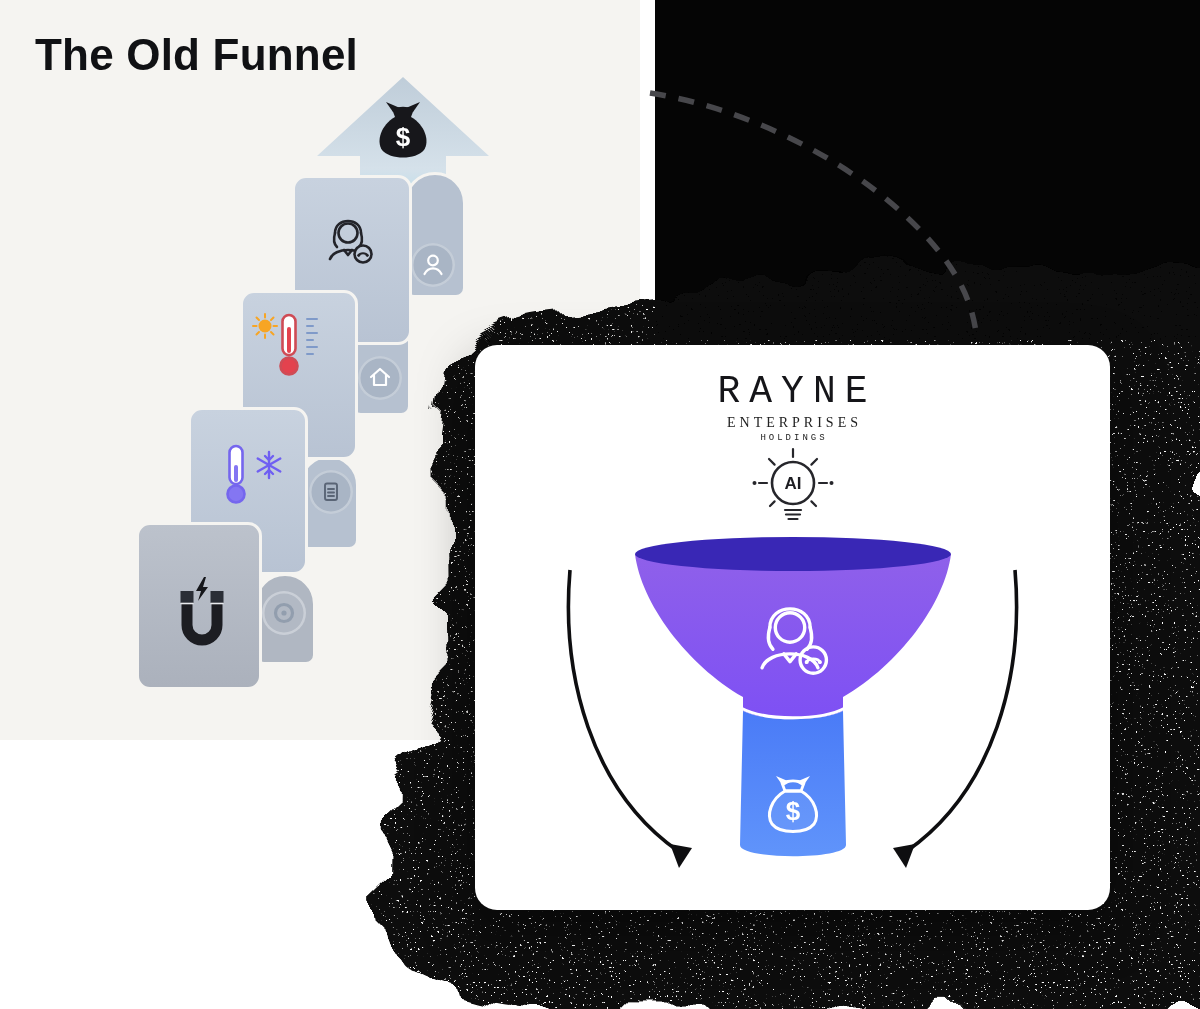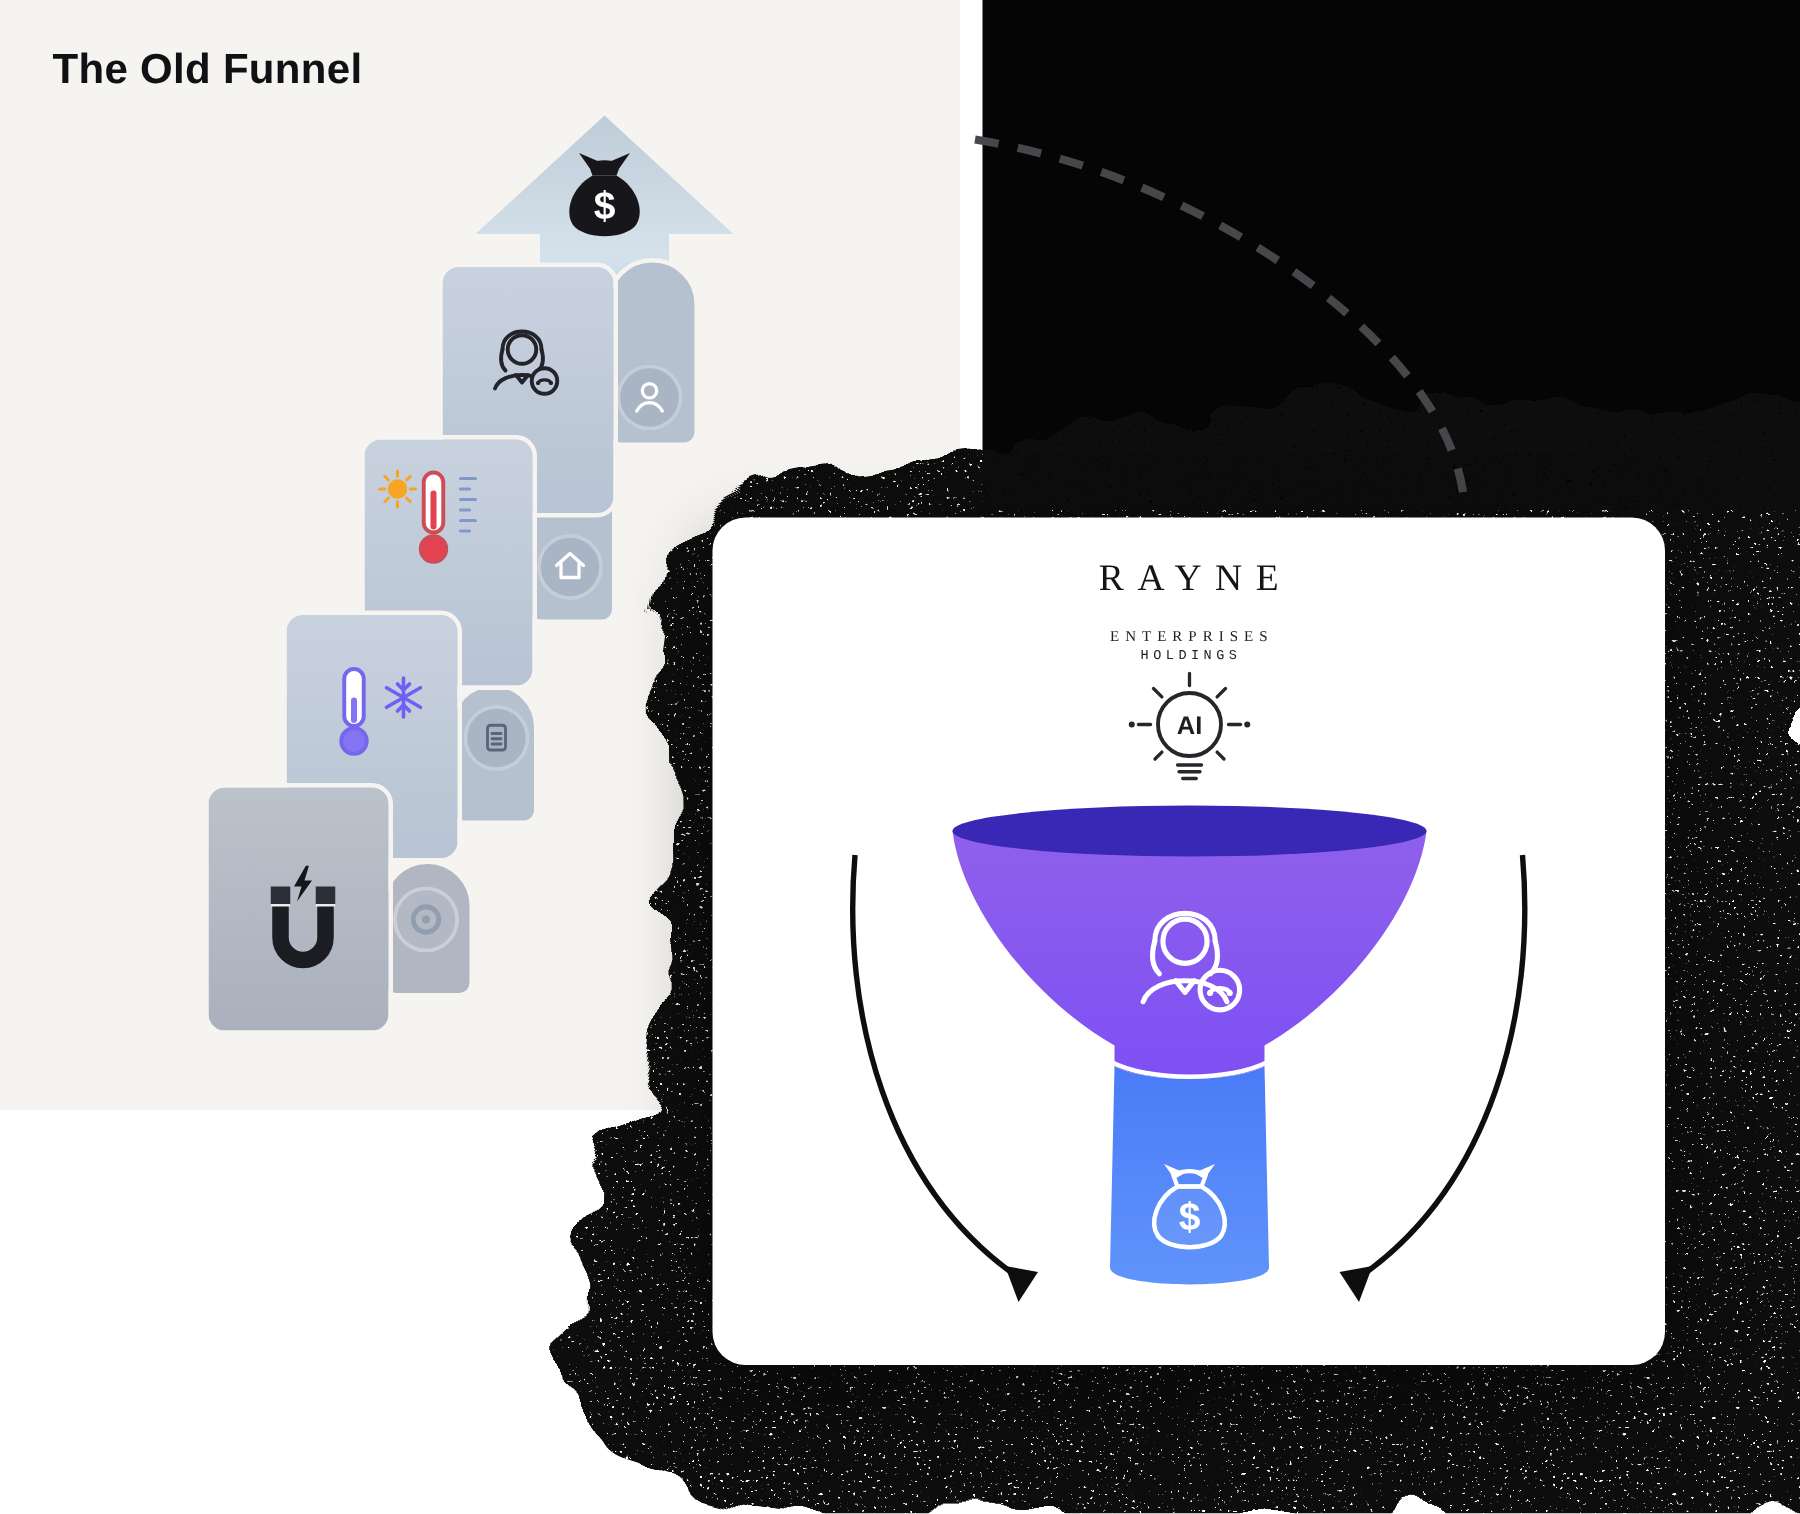--- a/index.html
+++ b/index.html
@@ -5,21 +5,21 @@
   *{margin:0;padding:0;box-sizing:border-box}
   html,body{width:1200px;height:1009px}
   body{
     font-family:"Liberation Sans",sans-serif;
     background:#ffffff;
     position:relative;
     overflow:hidden;
   }
   
   .panel{position:absolute;left:0;top:0;width:640px;height:740px;background:#f5f4f1;z-index:1}
-  .panel-title{position:absolute;left:35px;top:30px;font-size:28px;font-weight:600;color:#101114;letter-spacing:.2px}
+  .panel-title{position:absolute;left:35px;top:30px;font-size:44px;font-weight:600;color:#101114;letter-spacing:.2px}
   .up-arrow{position:absolute;left:313px;top:74px;width:182px;height:170px;z-index:1}
   .tab{position:absolute;z-index:2;background:#b6c1d0;border:3px solid #f5f4f1;border-radius:31px 31px 10px 10px}
   .t4{left:404px;top:172px;width:62px;height:126px}
   .t3{left:351px;top:287px;width:60px;height:129px}
   .t2{left:299px;top:455px;width:60px;height:95px}
   .t1{left:254px;top:573px;width:62px;height:92px;background:#b0b7c2}
   .tab-circle{position:absolute;width:44px;height:44px;border-radius:50%;background:#a9b5c5;
     box-shadow:inset 0 0 0 2.5px rgba(243,244,246,.38);display:flex;align-items:center;justify-content:center}
   .t1 .tab-circle{background:#b2b9c4}
   .card-body{position:absolute;border-radius:14px;border:3px solid #f5f4f1;
@@ -29,22 +29,22 @@
   .b2{left:188px;top:407px;width:120px;height:168px;z-index:5}
   .b1{left:136px;top:522px;width:126px;height:168px;z-index:6;background:linear-gradient(180deg,#bcc2cc,#abb1bc)}
   .body-icon{position:absolute}
   
   .spray{position:absolute;left:0;top:0;z-index:2;pointer-events:none}
   .arc{position:absolute;left:0;top:0;z-index:3;pointer-events:none}
   
   .rayne-card{position:absolute;left:475px;top:345px;width:635px;height:565px;background:#fff;
     border-radius:22px;z-index:4;box-shadow:0 18px 55px rgba(0,0,0,.40)}
   .logo{position:absolute;left:0;right:0;top:28px;text-align:center;color:#151519}
-  .logo-main{font-family:Liberation Serif, serif;font-size:25px;font-weight:500;letter-spacing:9px;margin-left:9px;line-height:1}
-  .logo-sub{font-family:"Liberation Serif",serif;font-size:10px;letter-spacing:4px;margin-left:4px;margin-top:21px;color:#222}
+  .logo-main{font-family:Liberation Mono, monospace;font-size:38px;font-weight:500;letter-spacing:9px;margin-left:9px;line-height:1}
+  .logo-sub{font-family:"Liberation Serif",serif;font-size:14px;letter-spacing:4px;margin-left:4px;margin-top:4px;color:#222}
   .logo-sub2{font-family:Liberation Mono, monospace;font-size:9px;letter-spacing:3px;margin-left:3px;margin-top:2px;color:#222}
   .ai-badge{position:absolute;left:258px;top:78px;width:120px;height:120px}
   .funnel-svg{position:absolute;left:0;top:0;width:635px;height:565px}
   text{font-family:"Liberation Sans",sans-serif}
 </style>
 </head>
 <body>
 
 <div class="panel">
   <h1 class="panel-title">The Old Funnel</h1>

